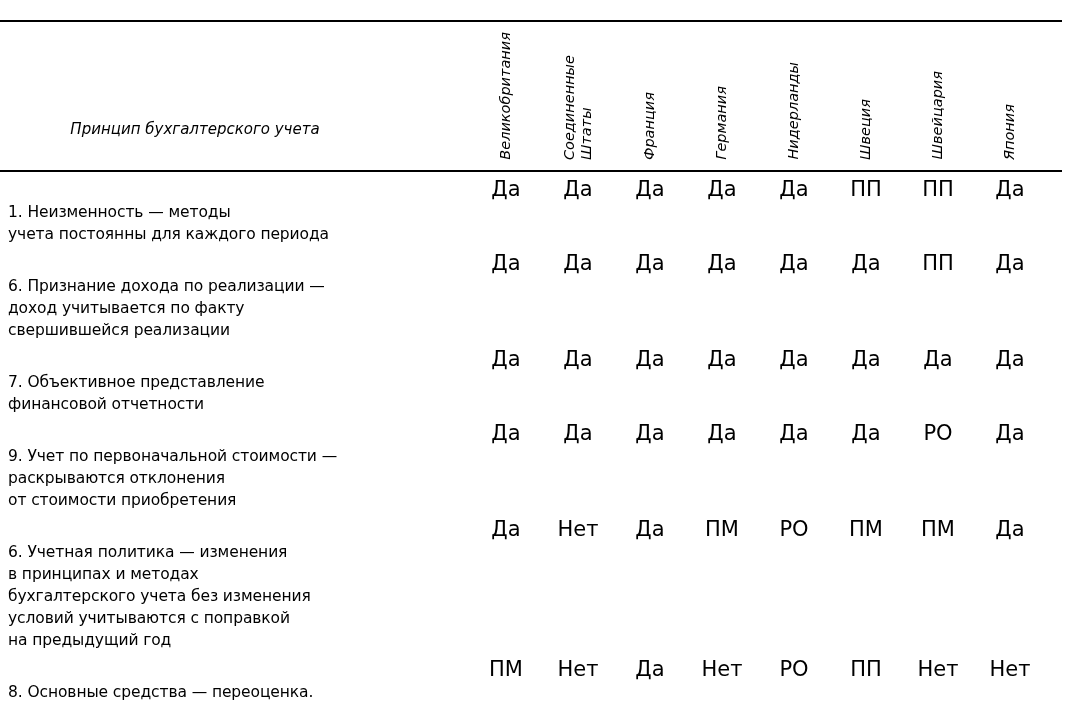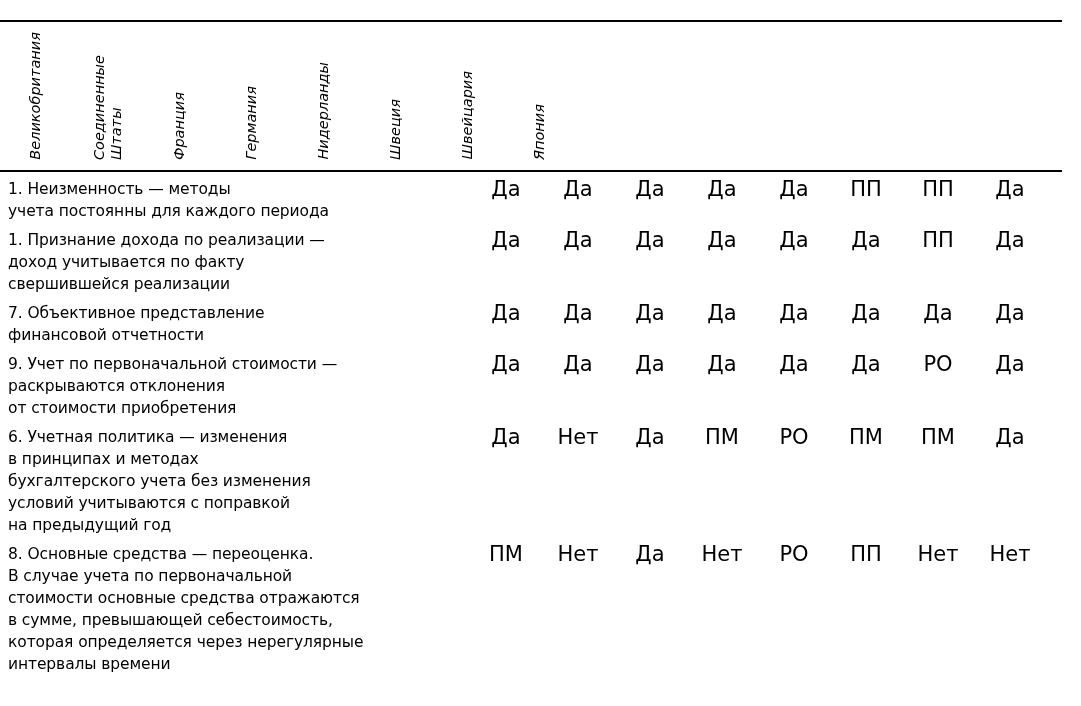--- a/index.html
+++ b/index.html
@@ -28,33 +28,35 @@
     white-space:pre-line;
     margin-bottom:10px;
     max-height:140px;
   }
   .trow{display:flex;margin-top:7px;align-items:flex-start;}
   .trow.first{margin-top:6px;}
   .principle{
     width:470px;box-sizing:border-box;padding-left:8px;
     white-space:pre-line;font-size:15.5px;line-height:22px;
     letter-spacing:-0.1px;
+    margin-top:23px;
   }
   .val{width:72px;text-align:center;font-size:21px;line-height:22px;}
   .rule-bottom{position:absolute;left:0;bottom:1px;width:435px;height:3px;background:#000000;}
 </style>
 </head>
 <body>
 
 <div class="page">
 
 
   <div class="rule rule-top"></div>
 
   <div class="header-row">
+    <div class="principle-header">Принцип бухгалтерского учета</div>
     <div class="country-col">
       <div class="vlabel">Великобритания</div>
     </div>
     <div class="country-col">
       <div class="vlabel">Соединенные
 Штаты</div>
     </div>
     <div class="country-col">
       <div class="vlabel">Франция</div>
     </div>
@@ -86,21 +88,21 @@
       <div class="val">Да</div>
       <div class="val">Да</div>
       <div class="val">Да</div>
       <div class="val">Да</div>
       <div class="val">ПП</div>
       <div class="val">ПП</div>
       <div class="val">Да</div>
     </div>
 
     <div class="trow">
-      <div class="principle">1. Признание дохода по реализации —
+      <div class="principle">6. Признание дохода по реализации —
 доход учитывается по факту
 свершившейся реализации</div>
       <div class="val">Да</div>
       <div class="val">Да</div>
       <div class="val">Да</div>
       <div class="val">Да</div>
       <div class="val">Да</div>
       <div class="val">Да</div>
       <div class="val">ПП</div>
       <div class="val">Да</div>

